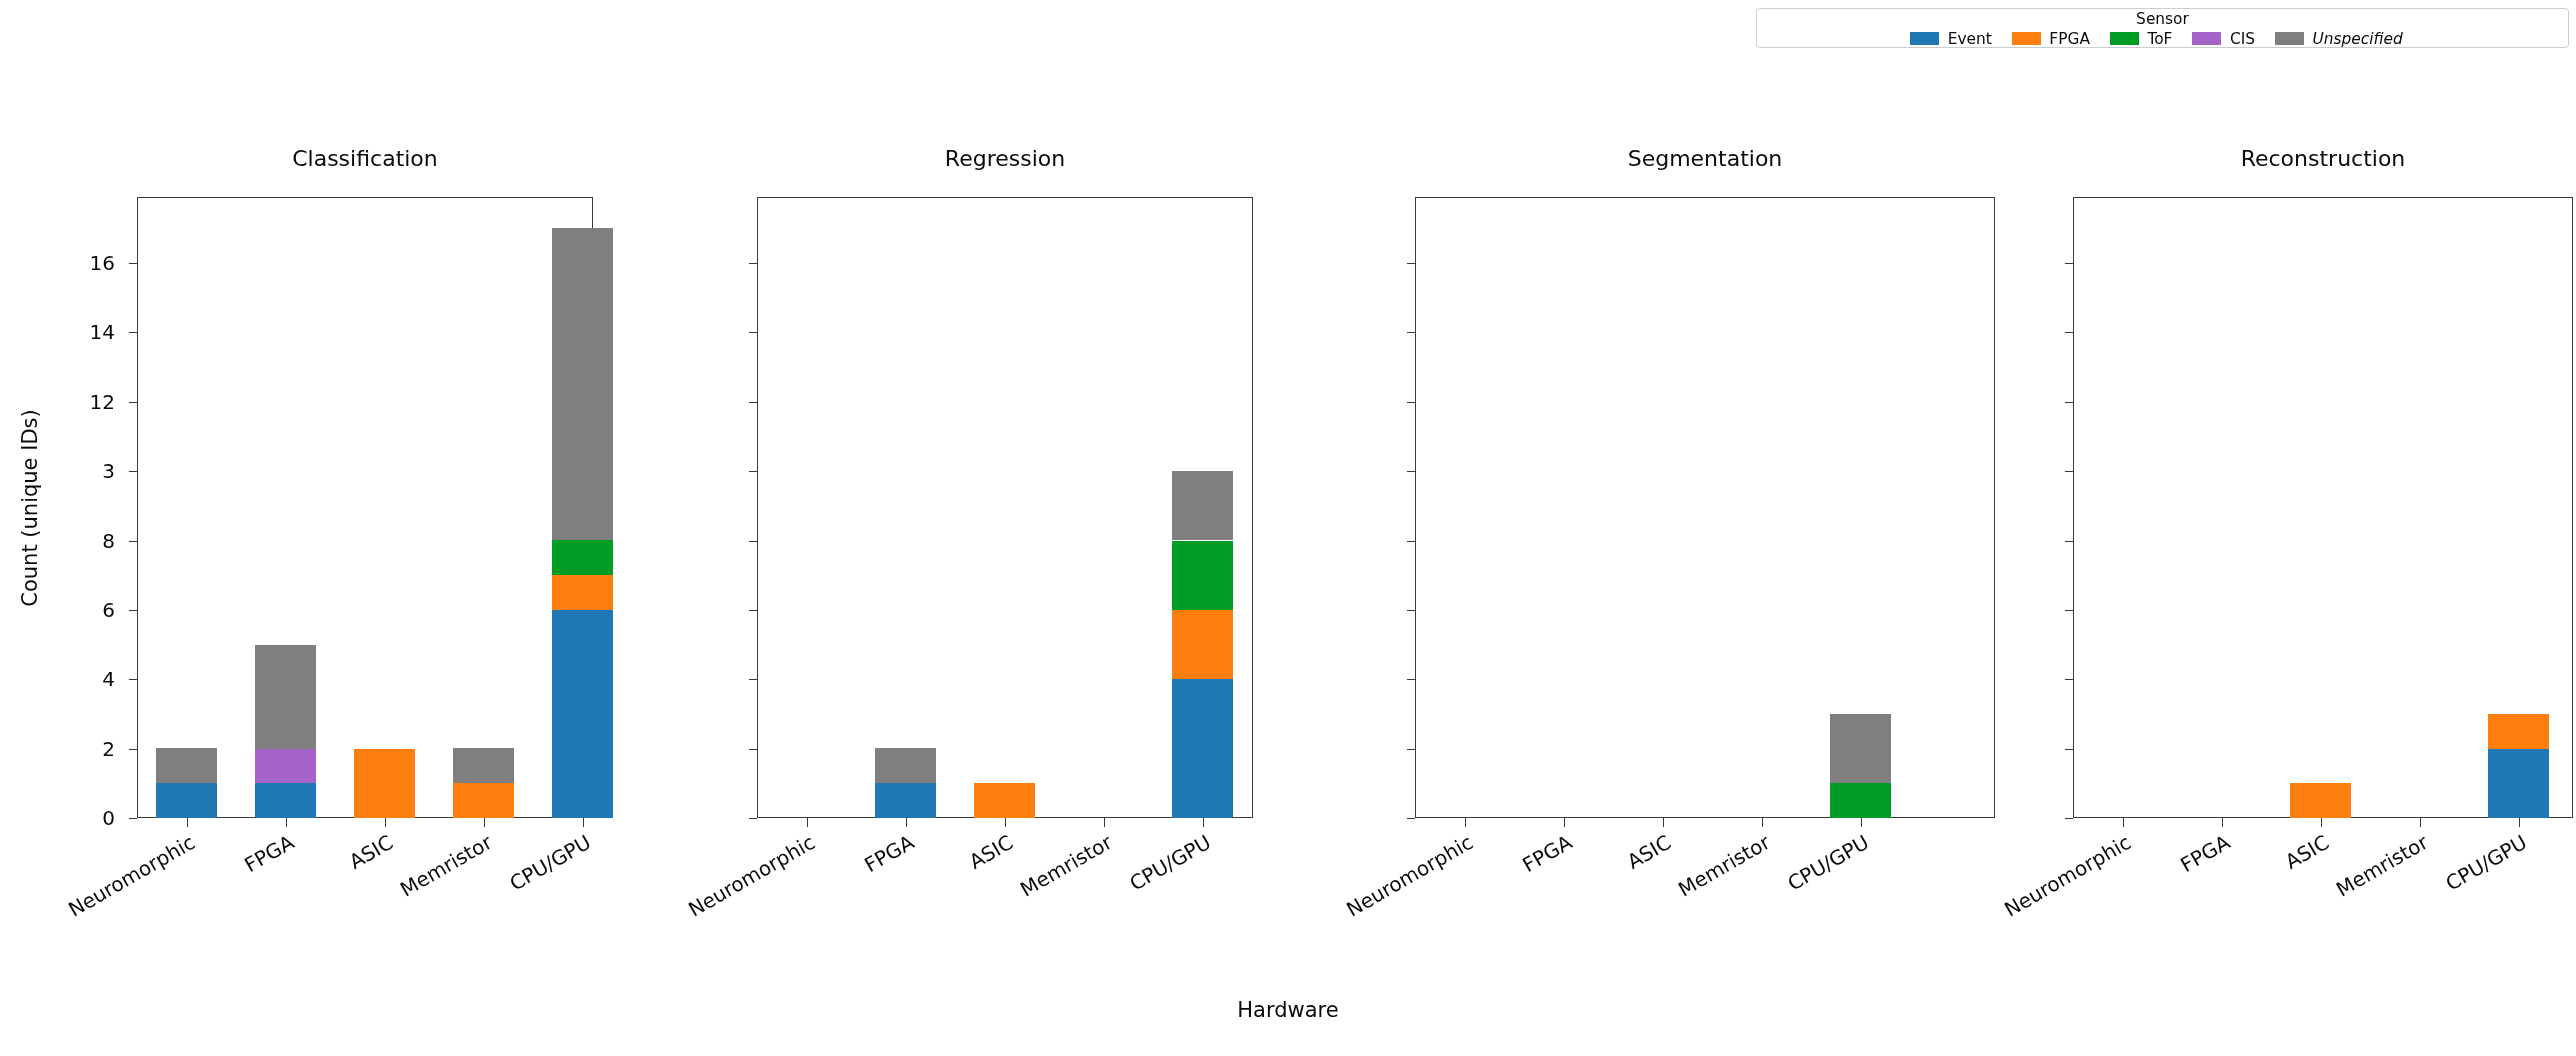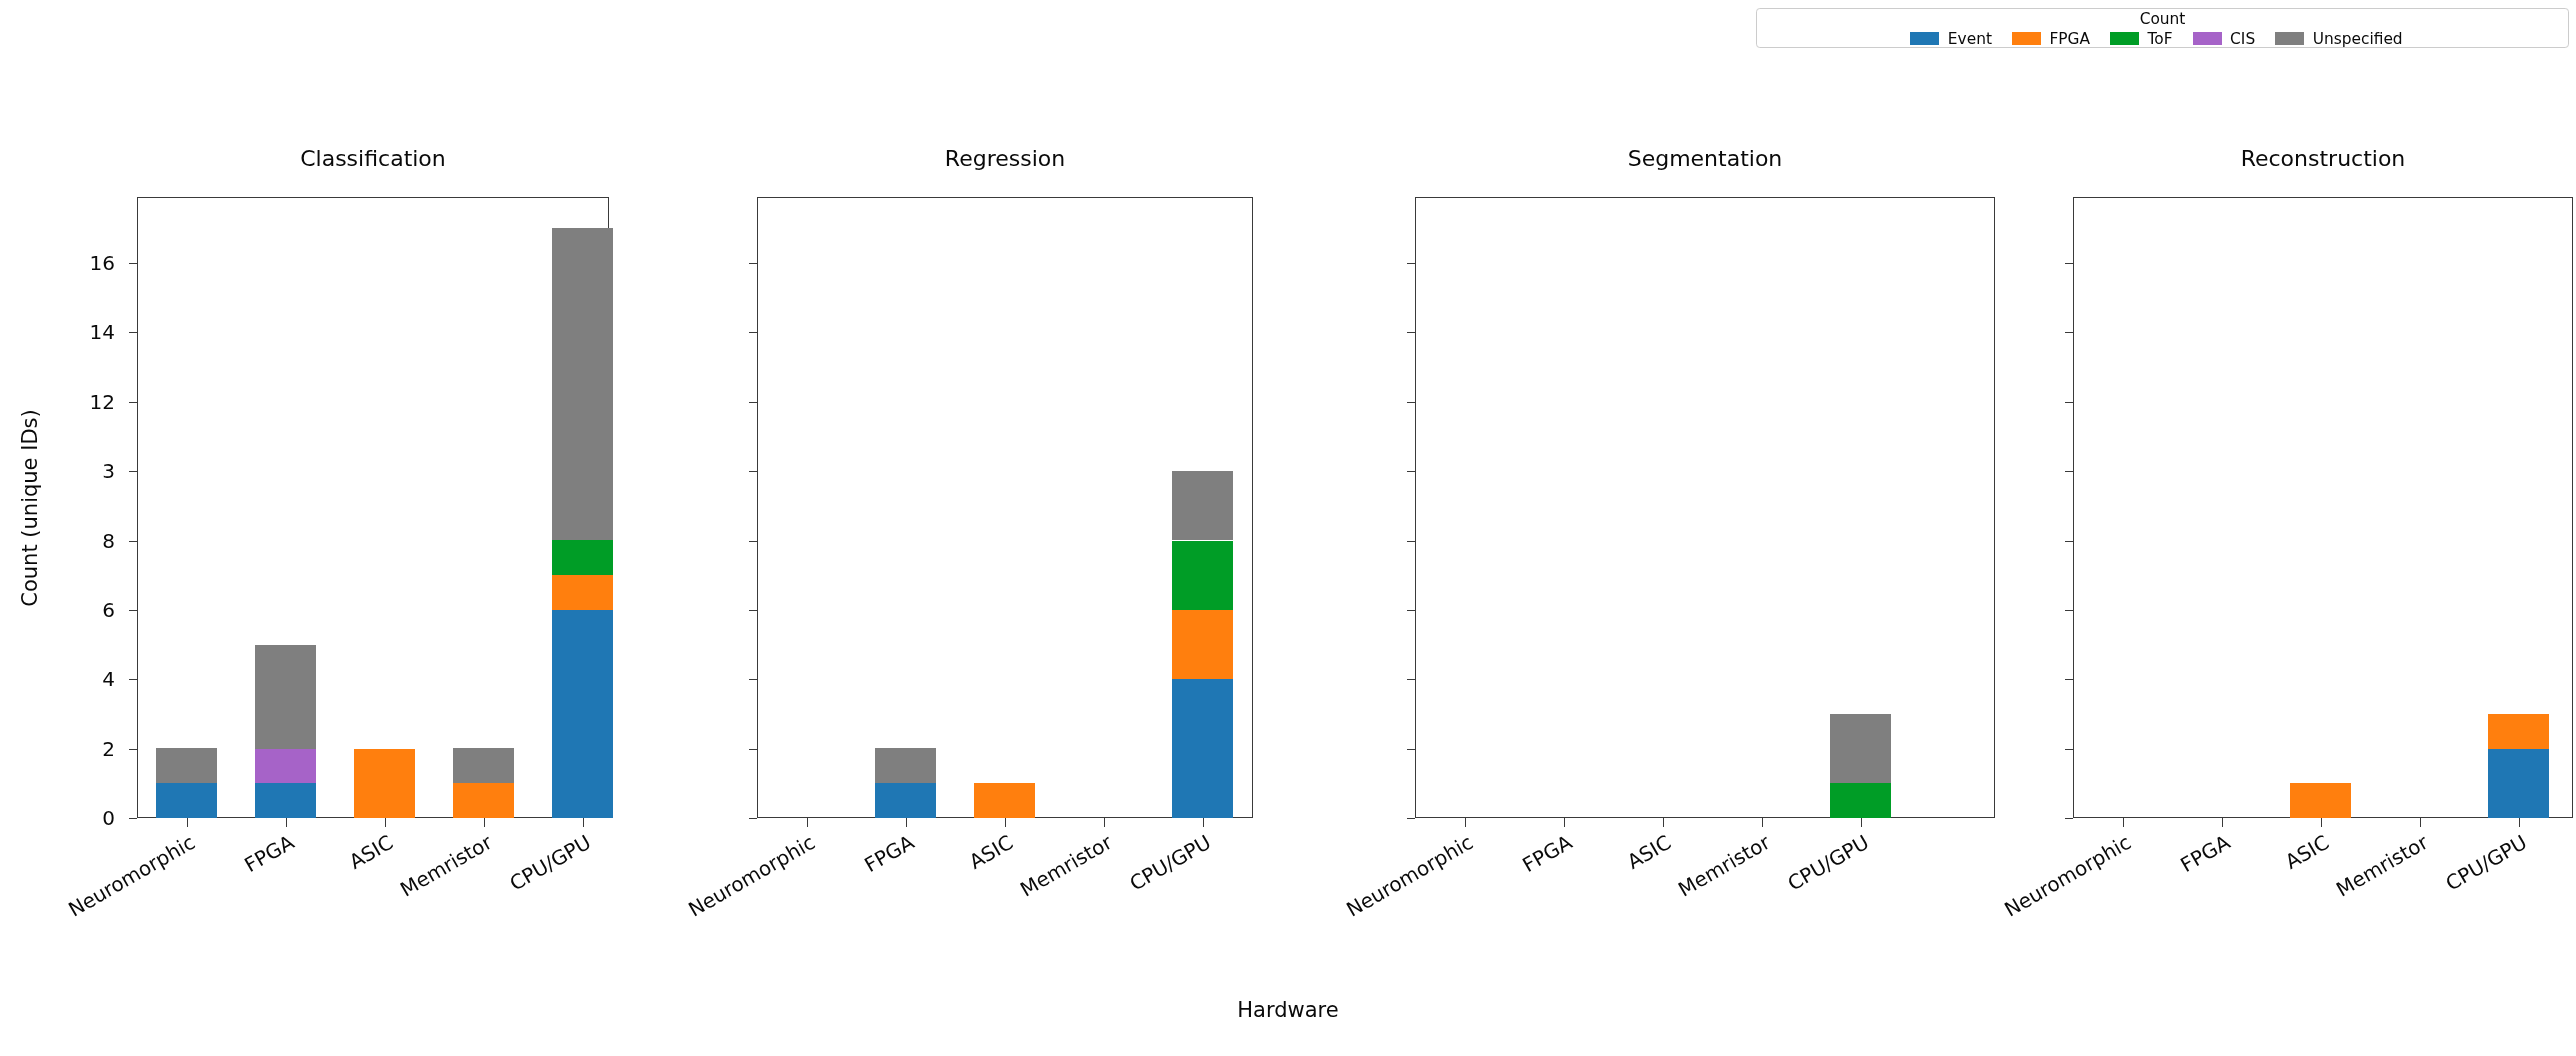--- a/index.html
+++ b/index.html
@@ -62,21 +62,21 @@
     display: flex;
     justify-content: center;
     align-items: center;
     gap: 0px;
   }
   .legend-entry {
     display: flex;
     align-items: center;
     margin-right: 20px;
   }
-  .legend-entry:last-child { margin-right: 12px; }
+  .legend-entry:last-child { margin-right: 12px; font-style: italic; }
   .legend-swatch {
     width: 29px;
     height: 13px;
     margin-right: 8.5px;
     display: inline-block;
   }
   .legend-label {
     font-size: 15.4px;
     color: #0a0a0a;
     white-space: nowrap;
@@ -195,21 +195,21 @@
     color: #0a0a0a;
   }
 </style>
 </head>
 <body>
 
 <div id="figure">
 
 
   <div id="legend">
-    <div id="legend-title">Count</div>
+    <div id="legend-title">Sensor</div>
     <div id="legend-entries">
         <div class="legend-entry">
           <span class="legend-swatch" style="background: rgb(31, 119, 180);"></span>
           <span class="legend-label">Event</span>
         </div>
         <div class="legend-entry">
           <span class="legend-swatch" style="background: rgb(255, 127, 14);"></span>
           <span class="legend-label">FPGA</span>
         </div>
         <div class="legend-entry">
@@ -221,21 +221,21 @@
           <span class="legend-label">CIS</span>
         </div>
         <div class="legend-entry">
           <span class="legend-swatch" style="background: rgb(127, 127, 127);"></span>
           <span class="legend-label">Unspecified</span>
         </div>
       </div>
   </div>
 
   <div id="panels">
-      <div class="subplot" style="left: 137px; width: 456px; padding-left: 16px;">
+      <div class="subplot" style="left: 137px; width: 456px;">
         <div class="subplot-title">Classification</div>
         <div class="axes-frame"></div>
         <div class="plot-area">
           <div class="ytick" style="top: 621px;"></div>
           <div class="ytick-label" style="top: 621px; left: -77px; width: 55px;">0</div>
           <div class="ytick" style="top: 552px;"></div>
           <div class="ytick-label" style="top: 552px; left: -77px; width: 55px;">2</div>
           <div class="ytick" style="top: 482px;"></div>
           <div class="ytick-label" style="top: 482px; left: -77px; width: 55px;">4</div>
           <div class="ytick" style="top: 413px;"></div>

